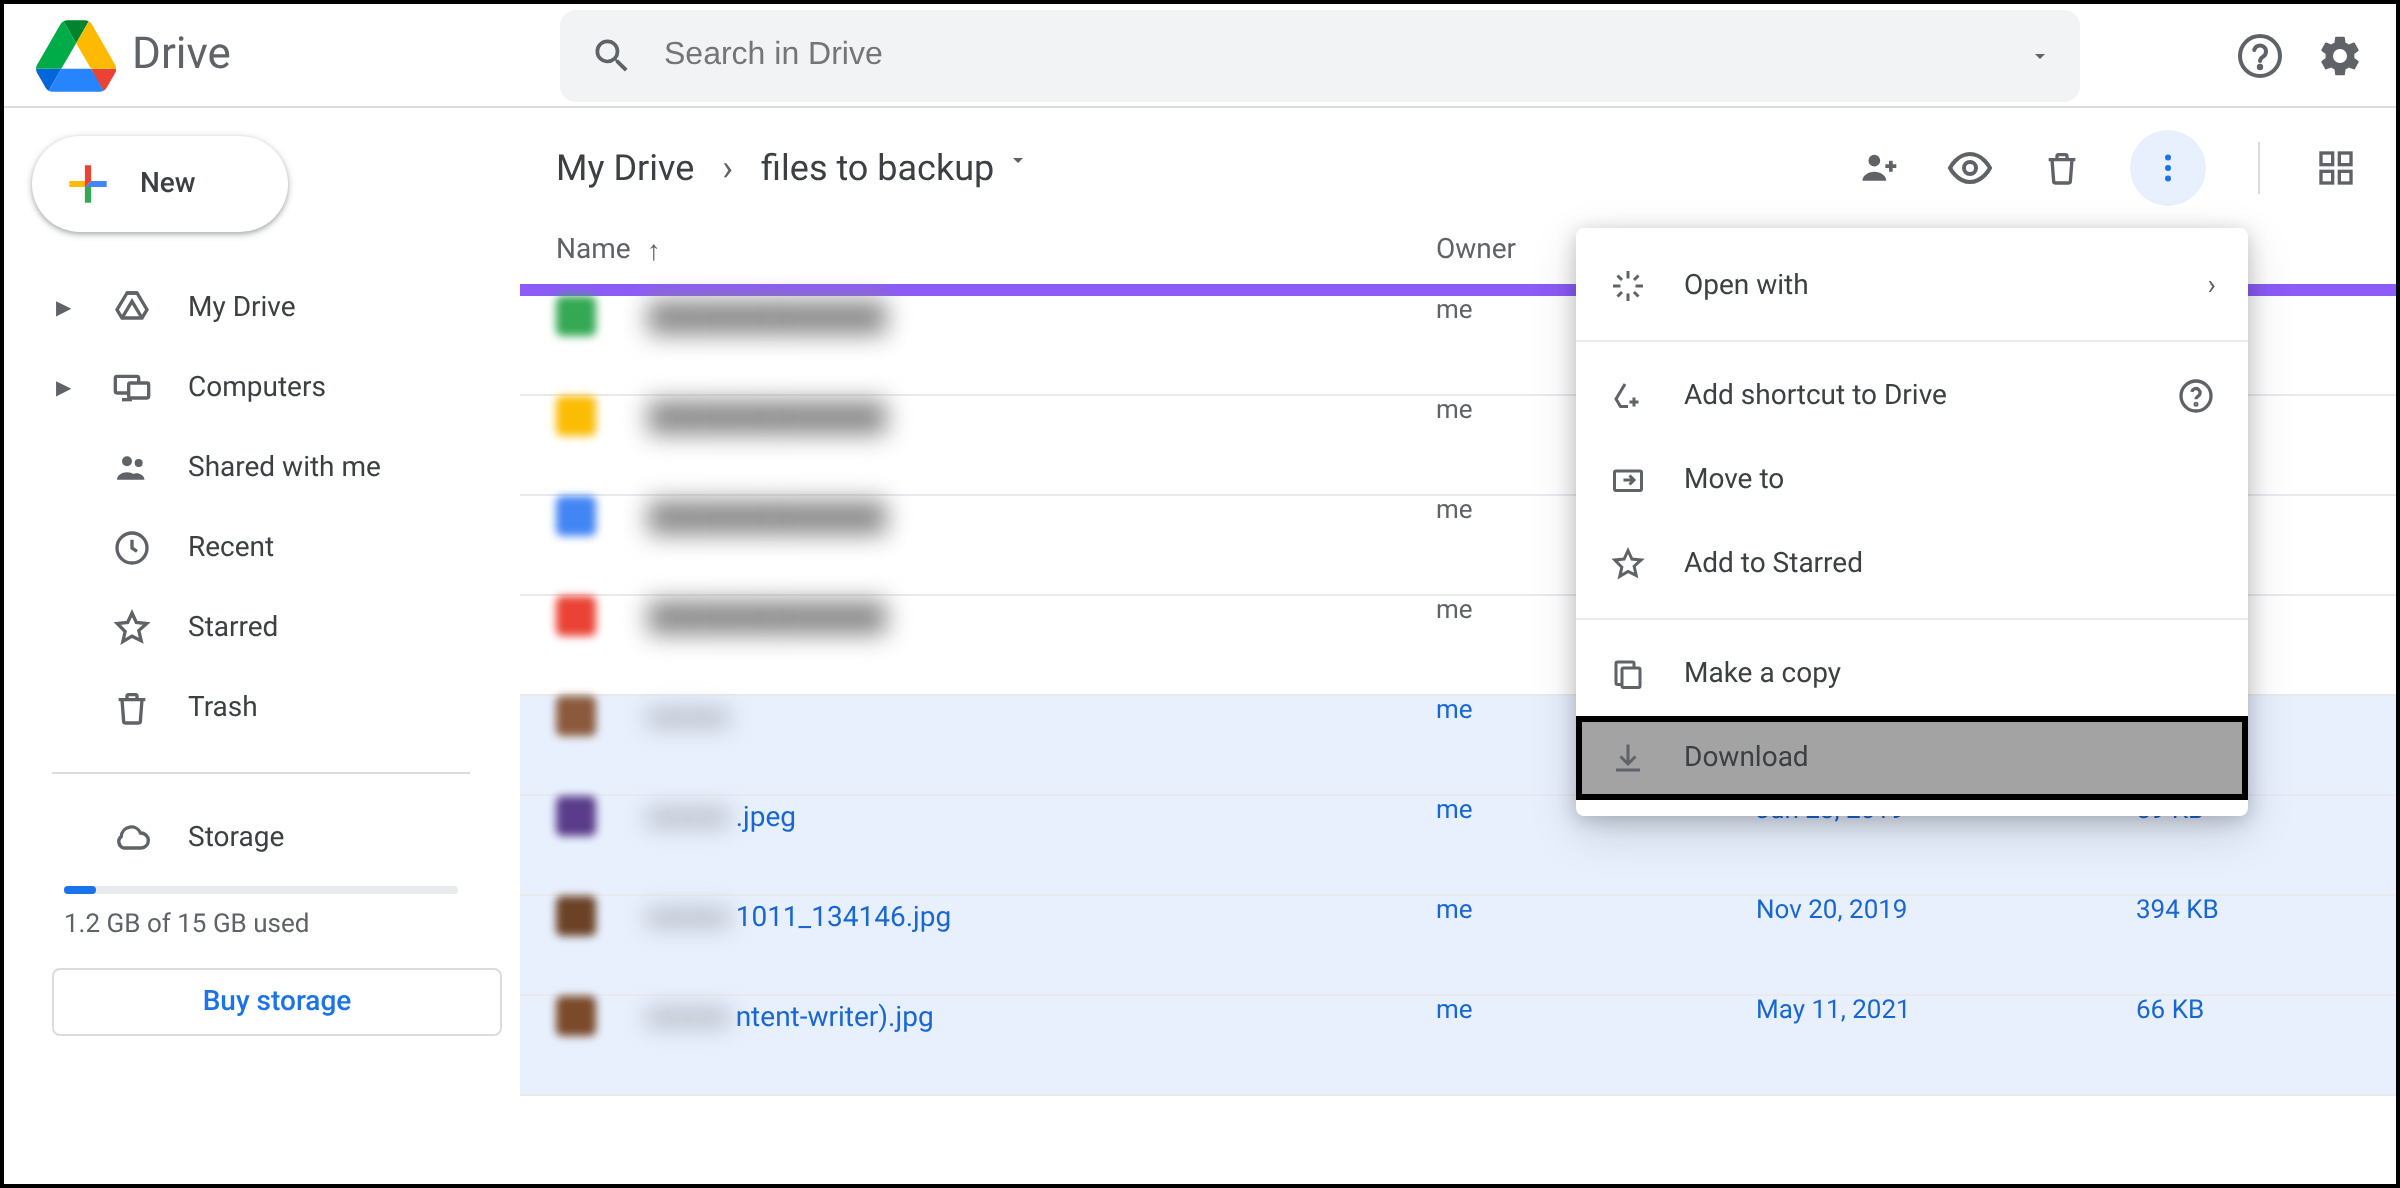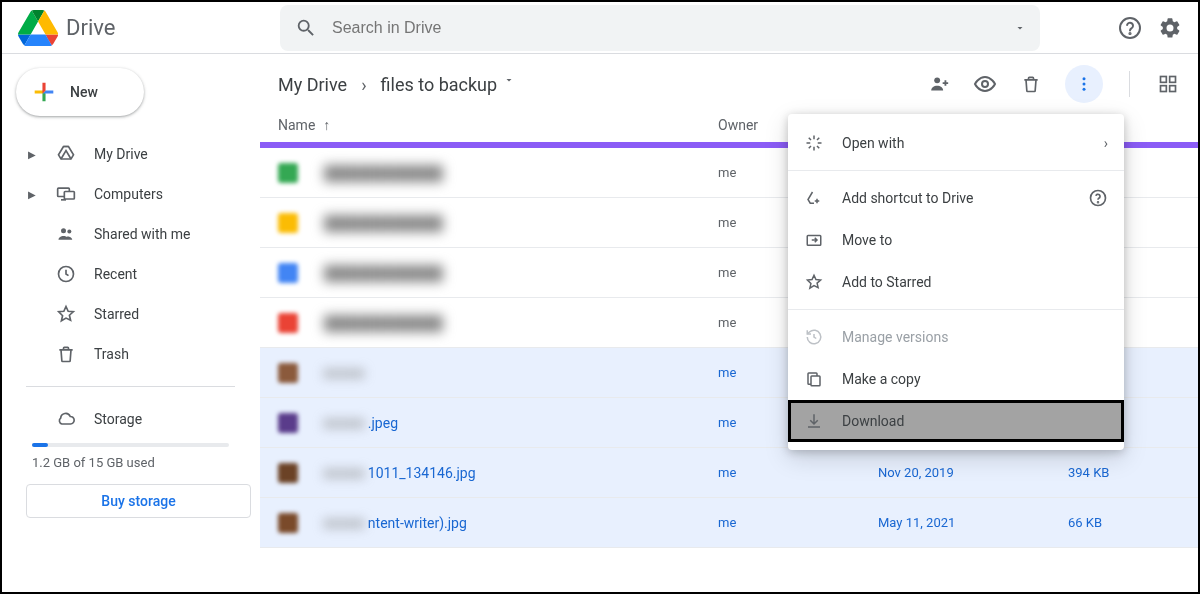--- a/index.html
+++ b/index.html
@@ -42,21 +42,21 @@
   .more-active { width:38px; height:38px; border-radius:50%; background:#e8f0fe; display:flex; align-items:center; justify-content:center; color:#1a73e8; font-weight:700; }
   .tool-divider { width:1px; height:26px; background:#dadce0; margin:0 4px; }
 
   
   .table { flex:1; }
   .thead { display:flex; align-items:center; height:40px; border-bottom:6px solid #8b5cf6; color:#5f6368; font-size:14px; padding-left:18px; }
   .col-name { flex: 0 0 440px; display:flex; align-items:center; gap:8px; }
   .col-owner { flex: 0 0 160px; }
   .col-mod { flex: 0 0 190px; }
   .col-size { flex: 1; }
-  .row { display:flex; align-items:center; height:50px; border-bottom:1px solid #e8eaed; padding-left:18px; }
+  .row { display:flex; align-items:flex-start; height:50px; border-bottom:1px solid #e8eaed; padding-left:18px; }
   .row.selected { background:#e8f0fe; }
   .row.selected .fname, .row.selected .cell { color:#1967d2; }
   .ficon { width:20px; height:20px; border-radius:3px; margin-right:18px; filter: blur(0); }
   .fname { color:#3c4043; }
   .fname.obscured { filter: blur(6px); color:#888; }
   .cell { color:#5f6368; font-size:13px; }
   .partial-blur::before { content:"■■■■"; filter: blur(6px); color:#888; margin-right:2px; letter-spacing:2px; }
 
   
   .ctx { position:absolute; top:60px; right:74px; width:336px; background:#fff; border-radius:4px; box-shadow:0 2px 10px rgba(0,0,0,.2),0 8px 24px rgba(0,0,0,.15); padding:8px 0; }
@@ -384,29 +384,20 @@
       </div>
       <div class="ctx-item">
         <span class="ctx-icon">
             <svg width="18" height="18" viewBox="0 0 24 24" fill="none" stroke="#5f6368" stroke-width="2">
               <path d="m12 3 2.6 5.7 6.2.6-4.7 4.2 1.4 6.1L12 16.9l-5.5 3.3 1.4-6.1L3.2 9.3l6.2-.6z"></path>
             </svg>
           </span>
         <span>Add to Starred</span>
       </div>
       <div class="ctx-sep"></div>
-      <div class="ctx-item disabled">
-        <span class="ctx-icon">
-            <svg width="18" height="18" viewBox="0 0 24 24" fill="none" stroke="#bdc1c6" stroke-width="2">
-              <path d="M3 12a9 9 0 1 0 3-6.7L3 8"></path>
-              <path d="M3 3v5h5M12 8v4l3 2"></path>
-            </svg>
-          </span>
-        <span>Manage versions</span>
-      </div>
       <div class="ctx-item">
         <span class="ctx-icon">
             <svg width="18" height="18" viewBox="0 0 24 24" fill="none" stroke="#5f6368" stroke-width="2">
               <rect x="8" y="8" width="12" height="13" rx="1"></rect>
               <path d="M16 8V5a1 1 0 0 0-1-1H5a1 1 0 0 0-1 1v13a1 1 0 0 0 1 1h3"></path>
             </svg>
           </span>
         <span>Make a copy</span>
       </div>
       <div class="ctx-item highlight">

